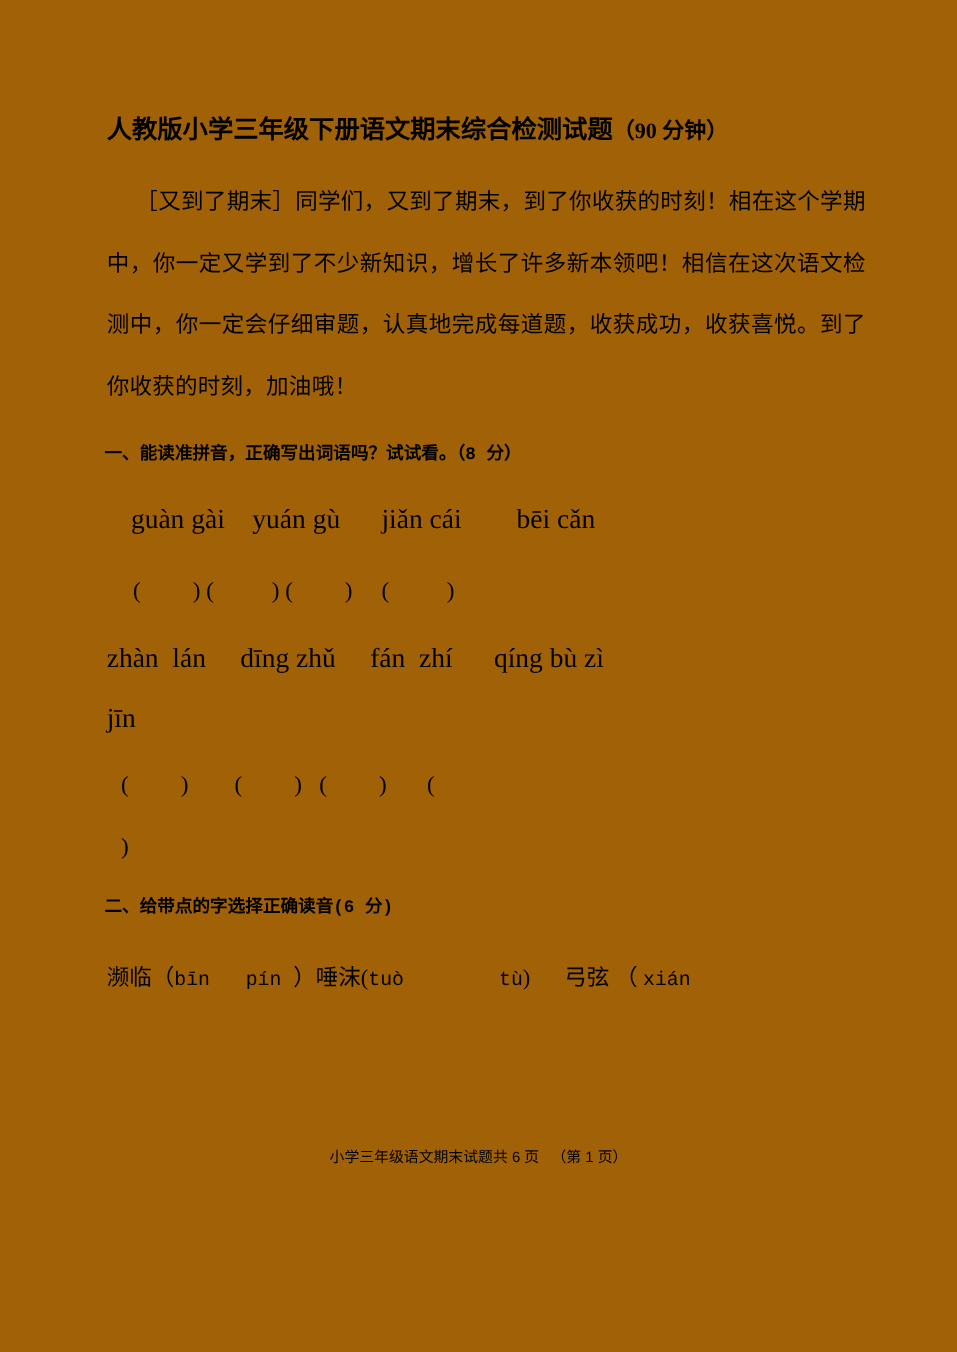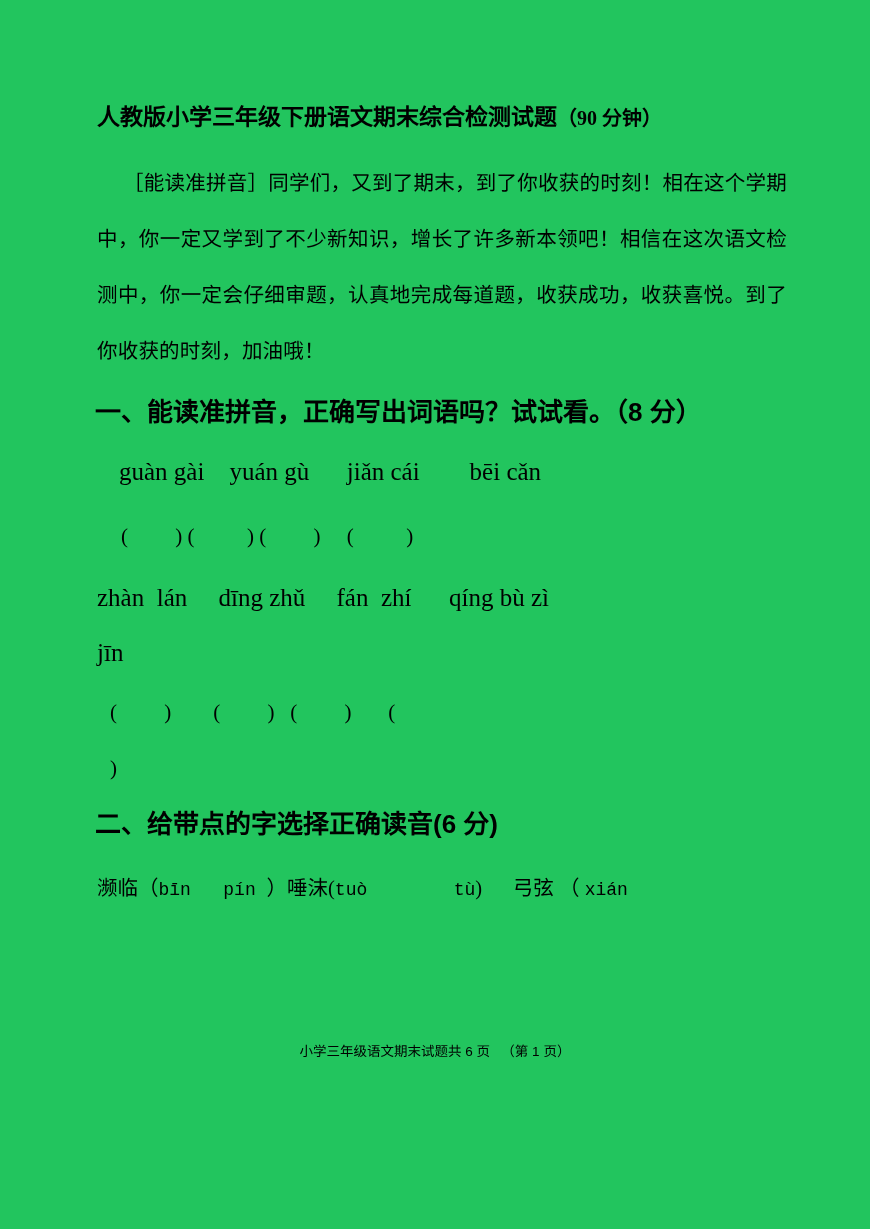--- a/index.html
+++ b/index.html
@@ -10,21 +10,21 @@
   }
   body {
     font-family: "Liberation Serif", "DejaVu Serif", serif;
     color: #000000;
     -webkit-font-smoothing: antialiased;
   }
   .page {
     position: relative;
     width: 870px;
     height: 1229px;
-    background: #22c55e;
+    background: #a16207;
     margin: 0 auto;
     overflow: hidden;
     box-sizing: border-box;
   }
   .content {
     position: absolute;
     left: 97px;
     top: 0;
     width: 690px;
   }
@@ -52,23 +52,23 @@
     margin: 0;
     padding-top: 22px;
     text-align: justify;
     text-justify: inter-ideograph;
     letter-spacing: 0.2px;
   }
   .intro .indent { display: inline-block; width: 26px; }
 
   
   .section-heading {
-    font-family: Liberation Sans, sans-serif;
+    font-family: Liberation Mono, monospace;
     font-weight: bold;
-    font-size: 26px;
+    font-size: 16px;
     line-height: 30px;
     margin: 0;
     white-space: nowrap;
   }
   .sec1-heading { margin-left: -2px; padding-top: 18px; }
   .sec2-heading { margin-left: -2px; padding-top: 26px; }
 
   
   .pinyin-line {
     font-family: "Liberation Serif", "DejaVu Serif", serif;
@@ -120,21 +120,21 @@
 </style>
 </head>
 <body>
 
 <div class="page">
 
   <div class="content">
 
     <h1 class="doc-title"><span>人教版小学三年级下册语文期末综合检测试题</span><span class="paren-part">（90 分钟）</span></h1>
 
-    <p class="intro"><span class="indent"></span><span>［能读准拼音］</span><span>同学们，又到了期末，到了你收获的时刻！相在这个学期中，你一定又学到了不少新知识，增长了许多新本领吧！相信在这次语文检测中，你一定会仔细审题，认真地完成每道题，收获成功，收获喜悦。到了你收获的时刻，加油哦！</span></p>
+    <p class="intro"><span class="indent"></span><span>［又到了期末］</span><span>同学们，又到了期末，到了你收获的时刻！相在这个学期中，你一定又学到了不少新知识，增长了许多新本领吧！相信在这次语文检测中，你一定会仔细审题，认真地完成每道题，收获成功，收获喜悦。到了你收获的时刻，加油哦！</span></p>
 
     <h2 class="section-heading sec1-heading">一、能读准拼音，正确写出词语吗？试试看。（8 分）</h2>
 
     <div class="pinyin-line pinyin-row-1">guàn gài    yuán gù      jiǎn cái        bēi cǎn</div>
     <div class="bracket-line bracket-row-1">(         ) (          ) (         )     (          )</div>
 
     <div class="pinyin-line pinyin-row-2">zhàn  lán     dīng zhǔ     fán  zhí      qíng bù zì</div>
     <div class="pinyin-line pinyin-row-2b">jīn</div>
 
     <div class="bracket-line bracket-row-2">(         )        (         )   (         )       (</div>

